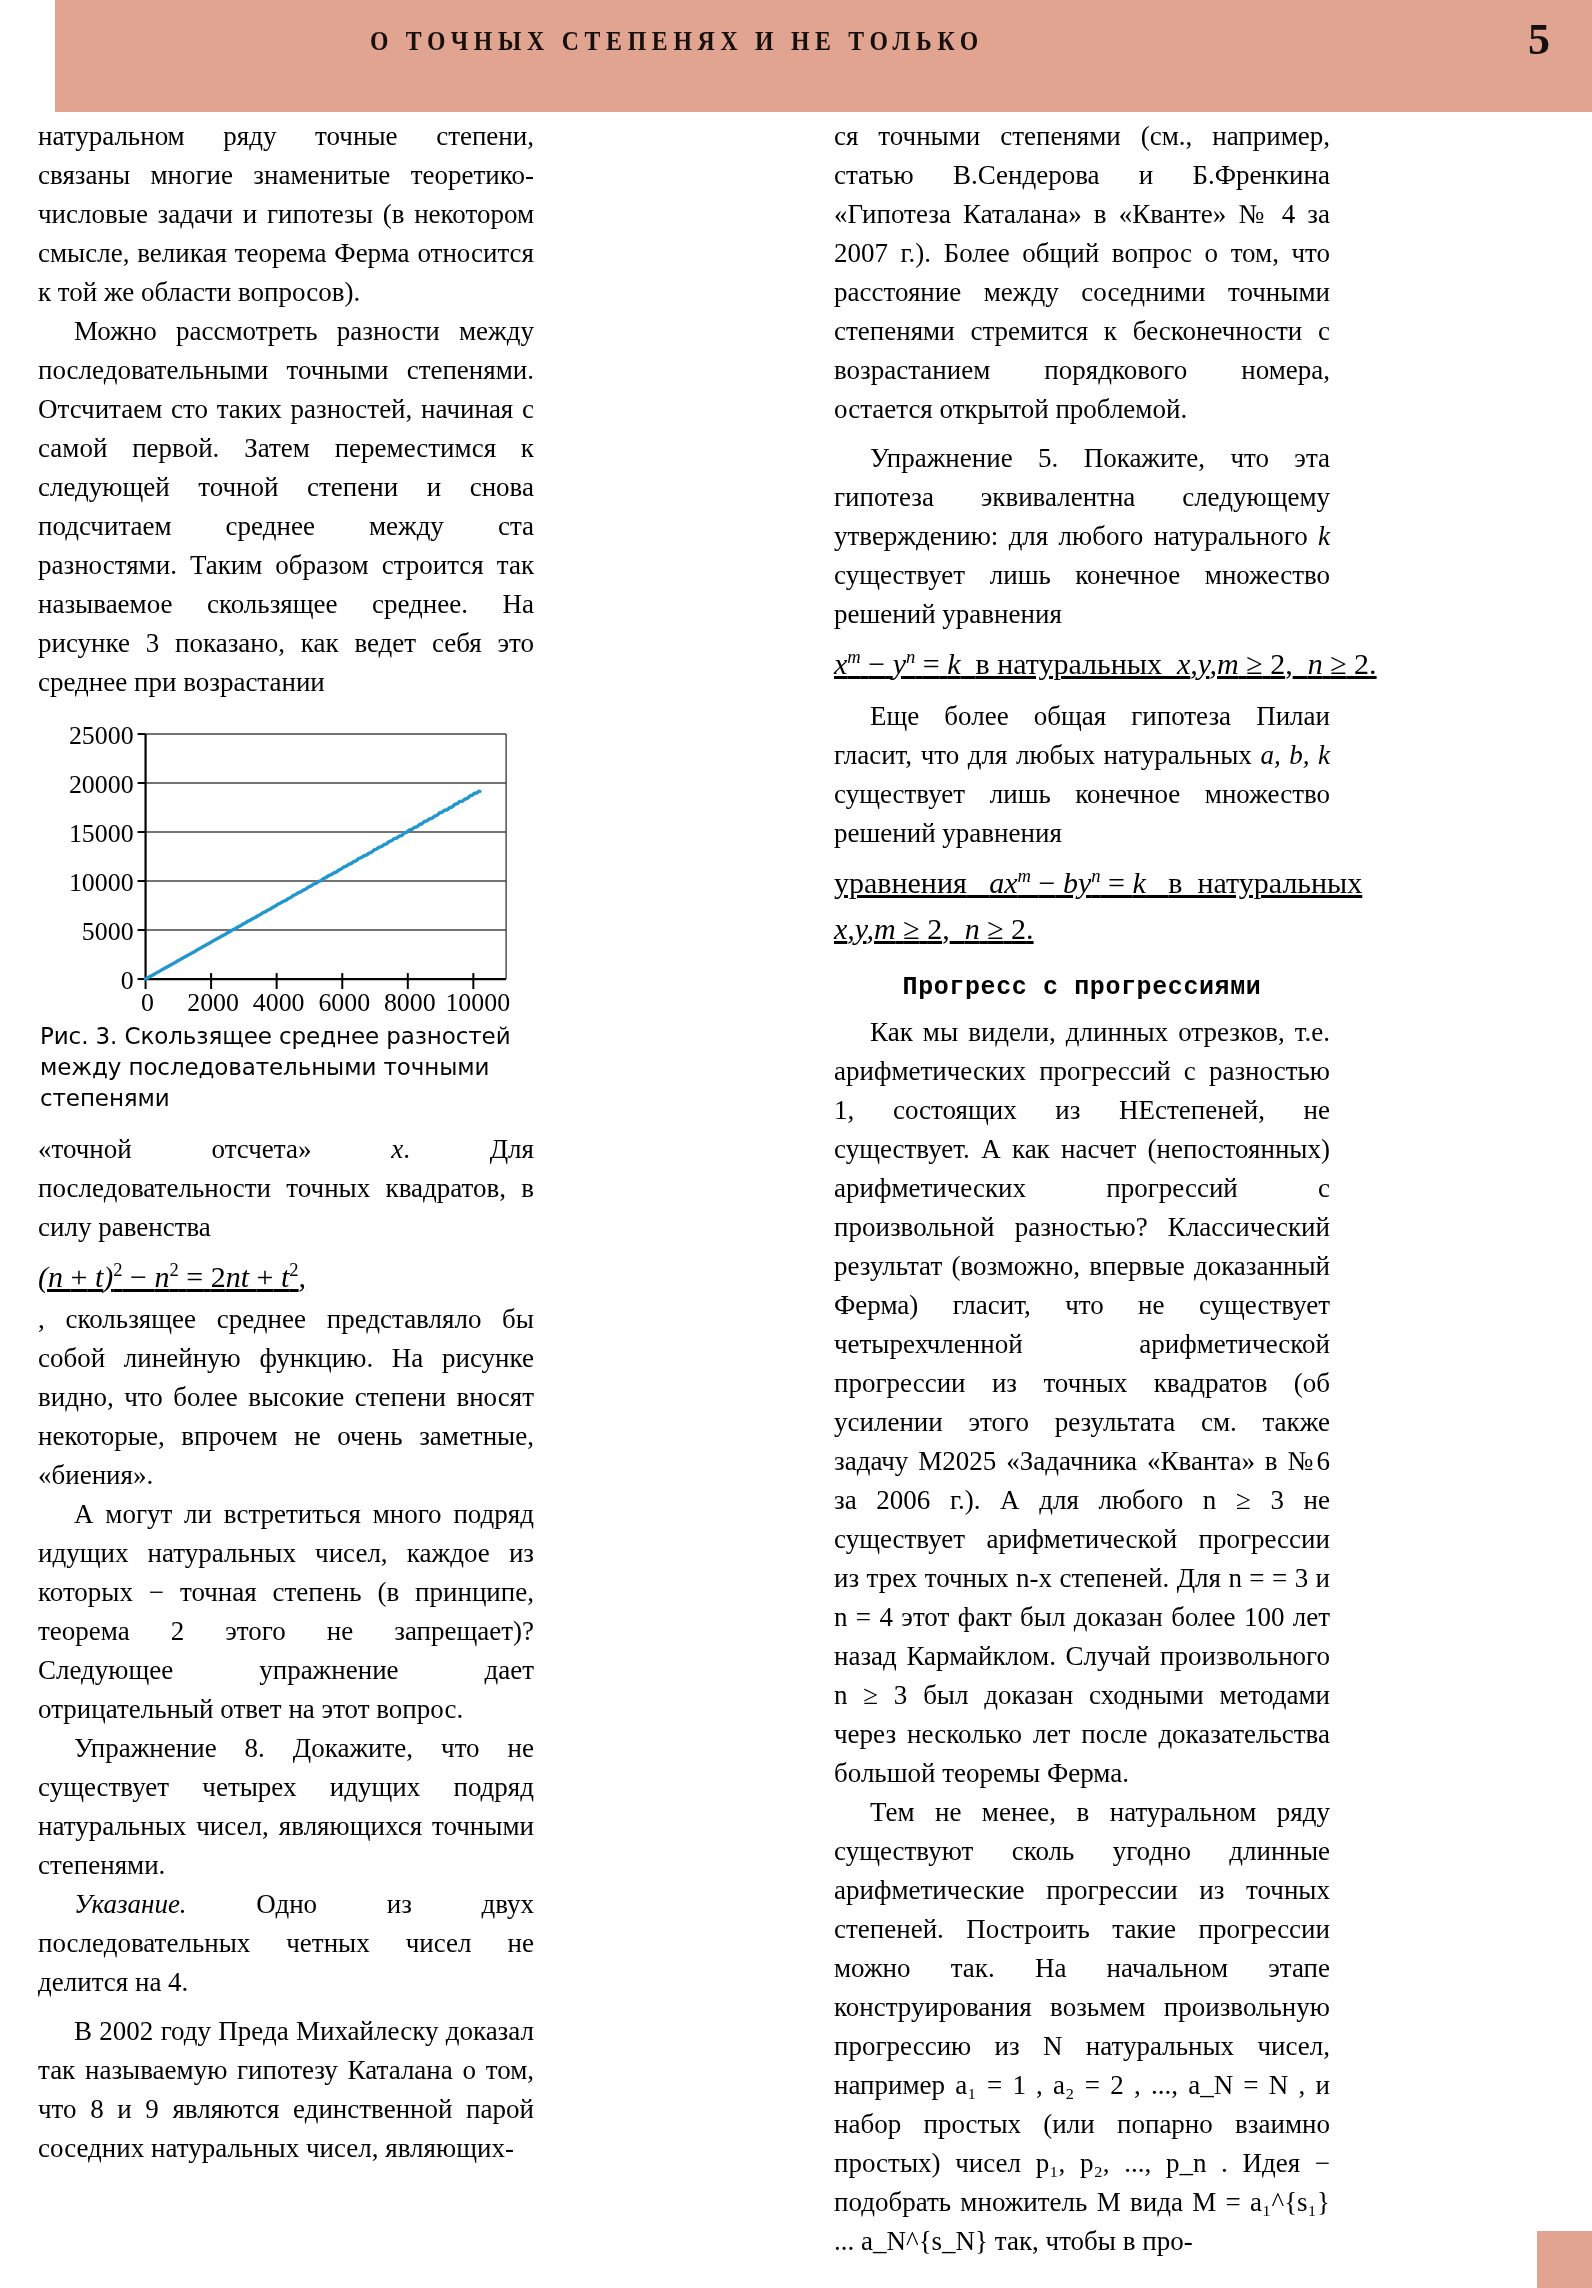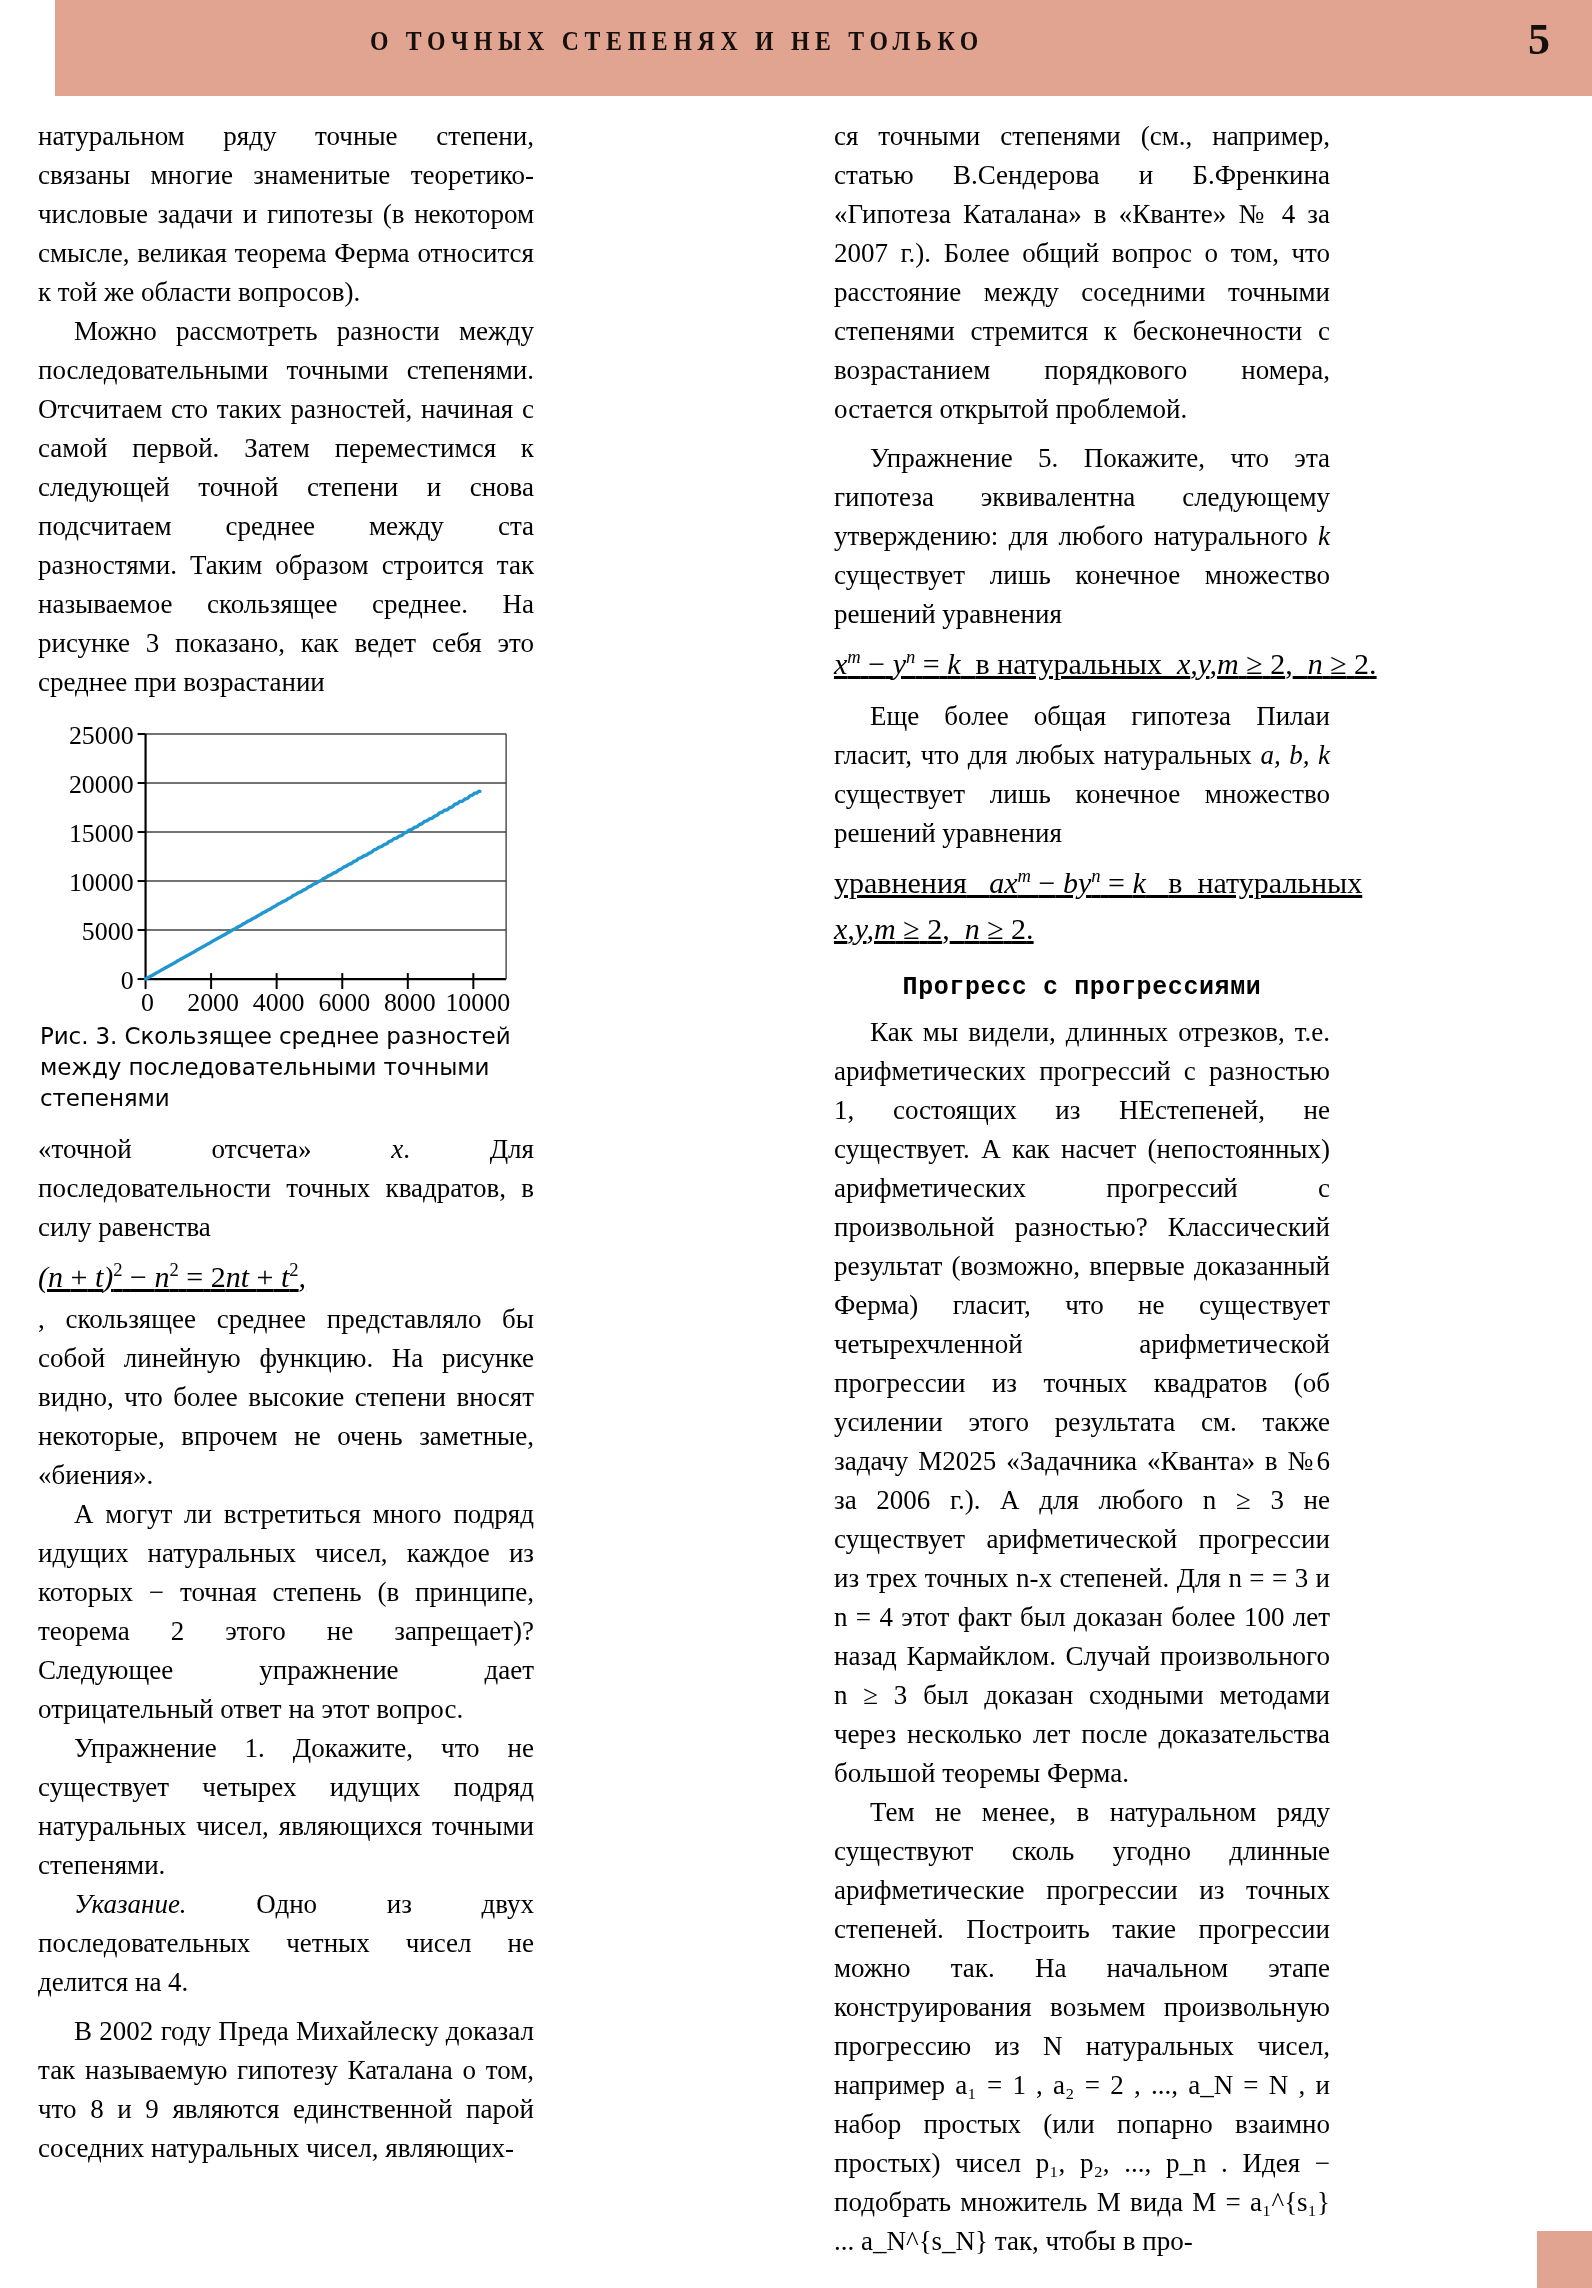--- a/index.html
+++ b/index.html
@@ -15,21 +15,21 @@
     font-family: "Liberation Serif", "DejaVu Serif", serif;
     color: #000000;
   }
 
   
   .header-band {
     position: absolute;
     left: 55px;
     top: 0px;
     width: 1537px;
-    height: 96px;
+    height: 112px;
     background: #e0a491;
   }
   .header-title {
     position: absolute;
     left: 0;
     top: 26px;
     width: 1244px;
     text-align: center;
     font-family: "Liberation Serif", "DejaVu Serif", serif;
     font-weight: 700;
@@ -215,21 +215,21 @@
   <p class="noindent"><span>«точной отсчета» </span><span class="math">x</span><span>. Для последовательности точных квадратов, в силу равенства</span></p>
 
   <p class="noindent mathblock">
     <span class="math">(<i>n</i> <span class="op">+</span> <i>t</i>)<sup class="op">2</sup> <span class="op">−</span> <i>n</i><sup class="op">2</sup> <span class="op">=</span> <span class="op">2</span><i>nt</i> <span class="op">+</span> <i>t</i><sup class="op">2</sup>,</span>
   </p>
 
   <p class="noindent">, скользящее среднее представляло бы собой линейную функцию. На рисунке видно, что более высокие степени вносят некоторые, впрочем не очень заметные, «биения».</p>
 
   <p>А могут ли встретиться много подряд идущих натуральных чисел, каждое из которых − точная степень (в принципе, теорема 2 этого не запрещает)? Следующее упражнение дает отрицательный ответ на этот вопрос.</p>
 
-  <p><b class="ex">Упражнение 1.</b> <span>Докажите, что не существует четырех идущих подряд натуральных чисел, являющихся точными степенями.</span></p>
+  <p><b class="ex">Упражнение 8.</b> <span>Докажите, что не существует четырех идущих подряд натуральных чисел, являющихся точными степенями.</span></p>
 
   <p><i class="hint">Указание.</i> <span>Одно из двух последовательных четных чисел не делится на 4.</span></p>
 
   <div class="spacer-sm"></div>
 
   <p>В 2002 году Преда Михайлеску доказал так называемую гипотезу Каталана о том, что 8 и 9 являются единственной парой соседних натуральных чисел, являющих-</p>
 </div>
 
 <div class="col col-right">
 

